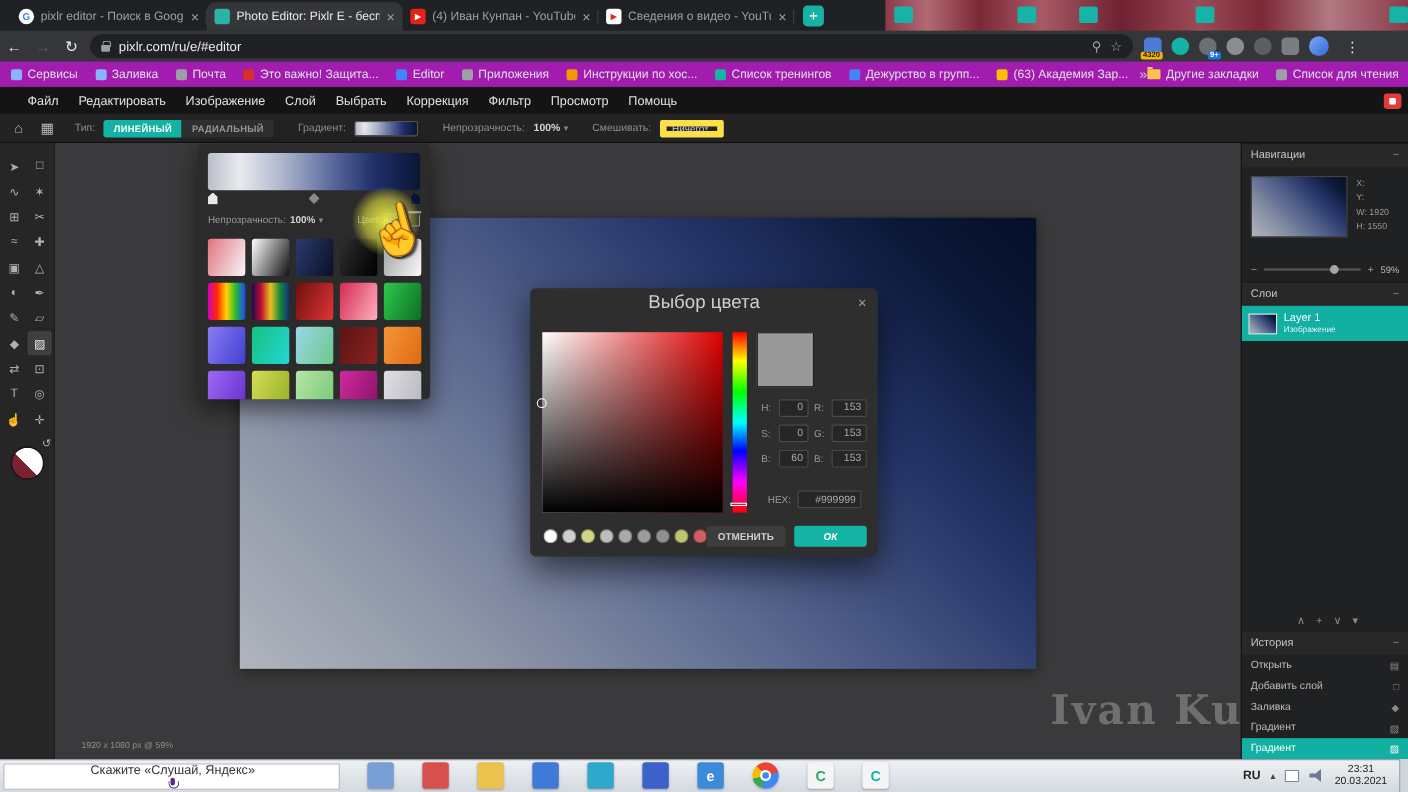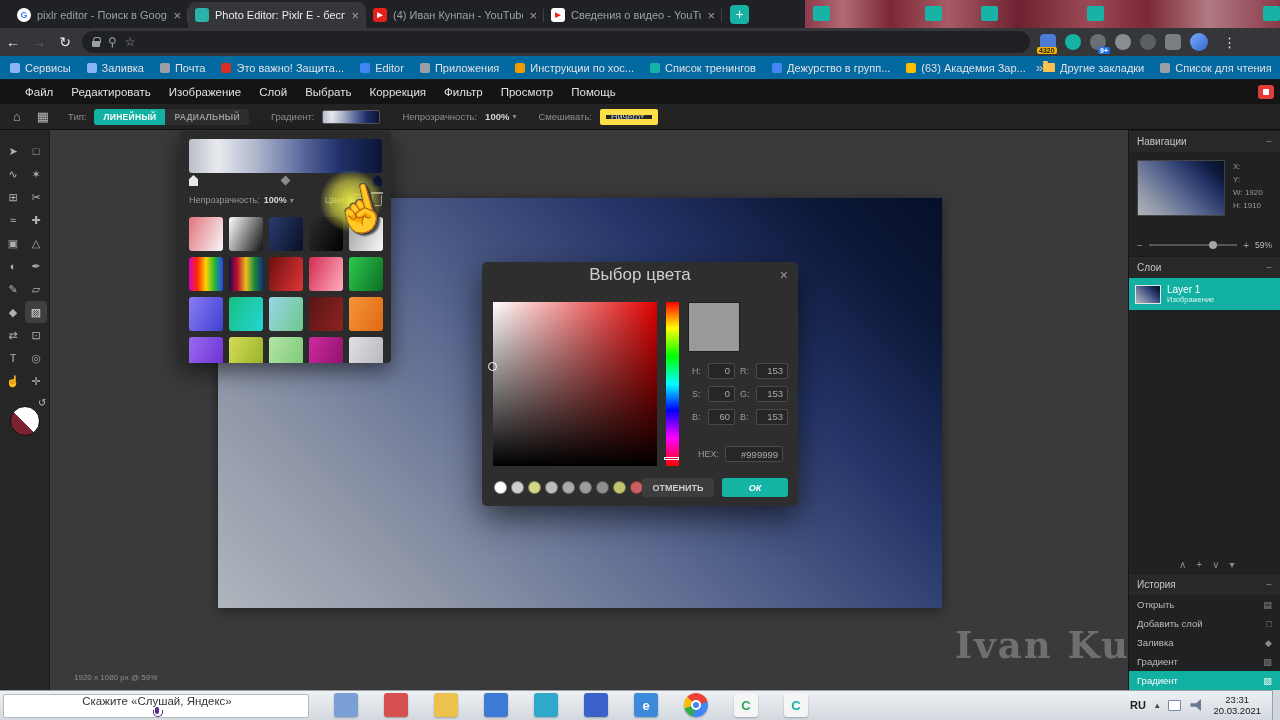--- a/index.html
+++ b/index.html
@@ -45,21 +45,21 @@
   .e1 { background:#4b7bd5; } .e2 { background:#14b3a4; border-radius:50%; }
   .e3 { background:#6b6e73; border-radius:50%; } .e4 { background:#8a8d92; border-radius:50%; }
   .e5 { background:#5b5e63; border-radius:50%; } .e-puzzle { background:#7a7d82; }
   .badge { position:absolute; bottom:-4px; left:-3px; font-size:7px; font-weight:bold; padding:0 2px; border-radius:2px; }
   .badge.y { background:#f4b400; color:#1a1a1a; }
   .badge.b { background:#1a73e8; color:#fff; left:auto; right:-4px; }
   .avatar { width:18px; height:18px; border-radius:50%; background:linear-gradient(135deg,#7baaf7,#3367d6); }
   .kebab { color:#e8eaed; font-size:13px; margin:0 6px; }
 
   
-  .bookbar { position:absolute; left:0; top:56px; width:1280px; height:24px; background:#0369a1; border-bottom:1px solid #1a1a1b; display:flex; align-items:center; padding:0 10px; }
+  .bookbar { position:absolute; left:0; top:56px; width:1280px; height:24px; background:#a21caf; border-bottom:1px solid #1a1a1b; display:flex; align-items:center; padding:0 10px; }
   .bm-items { display:flex; align-items:center; gap:16px; }
   .bm { display:flex; align-items:center; gap:5px; font-size:11px; color:#dfe1e5; white-space:nowrap; }
   .bm-ic { width:10px; height:10px; border-radius:2px; flex:0 0 10px; }
   .bm-more { color:#c4c7cc; font-size:13px; margin-left:10px; }
   .bm-right { margin-left:auto; display:flex; align-items:center; gap:16px; }
   .folder-ic { width:12px; height:9px; background:#f9c14e; border-radius:1px; position:relative; }
   .folder-ic::before { content:""; position:absolute; left:0; top:-2px; width:5px; height:2px; background:#f9c14e; border-radius:1px 1px 0 0; }
   .rl-ic { width:10px; height:10px; background:#9aa0a6; border-radius:2px; }
 
   
@@ -220,20 +220,21 @@
   <i class="dz" style="left:282px"></i>
   <i class="dz" style="left:458px"></i>
 </div>
 
 <div class="toolbar">
   <span class="nav-ic">←</span>
   <span class="nav-ic dim">→</span>
   <span class="nav-ic">↻</span>
   <div class="omnibox">
     <span class="lock"></span>
+    <span class="url">pixlr.com/ru/e/#editor</span>
     <span class="ob-ic">⚲</span>
     <span class="ob-ic">☆</span>
   </div>
   <div class="ext-row">
     <div class="ext e1">
         <span class="badge y">4320</span>
       </div>
     <div class="ext e2"></div>
     <div class="ext e3">
         <span class="badge b">9+</span>
@@ -377,21 +378,21 @@
   <div class="sec-head">
     <span>Навигации</span>
     <span class="min">−</span>
   </div>
   <div class="nav-body">
     <div class="nav-thumb grad-img"></div>
     <div class="nav-info">
       <div><span>X:</span></div>
       <div><span>Y:</span></div>
       <div><span>W:</span> <span>1920</span></div>
-      <div><span>H:</span> <span>1910</span></div>
+      <div><span>H:</span> <span>1550</span></div>
     </div>
   </div>
   <div class="zoom-row">
     <span>−</span>
     <span class="zoom-track">
         <span class="zoom-dot"></span>
       </span>
     <span>+</span>
     <span class="zoom-pct">59%</span>
   </div>

